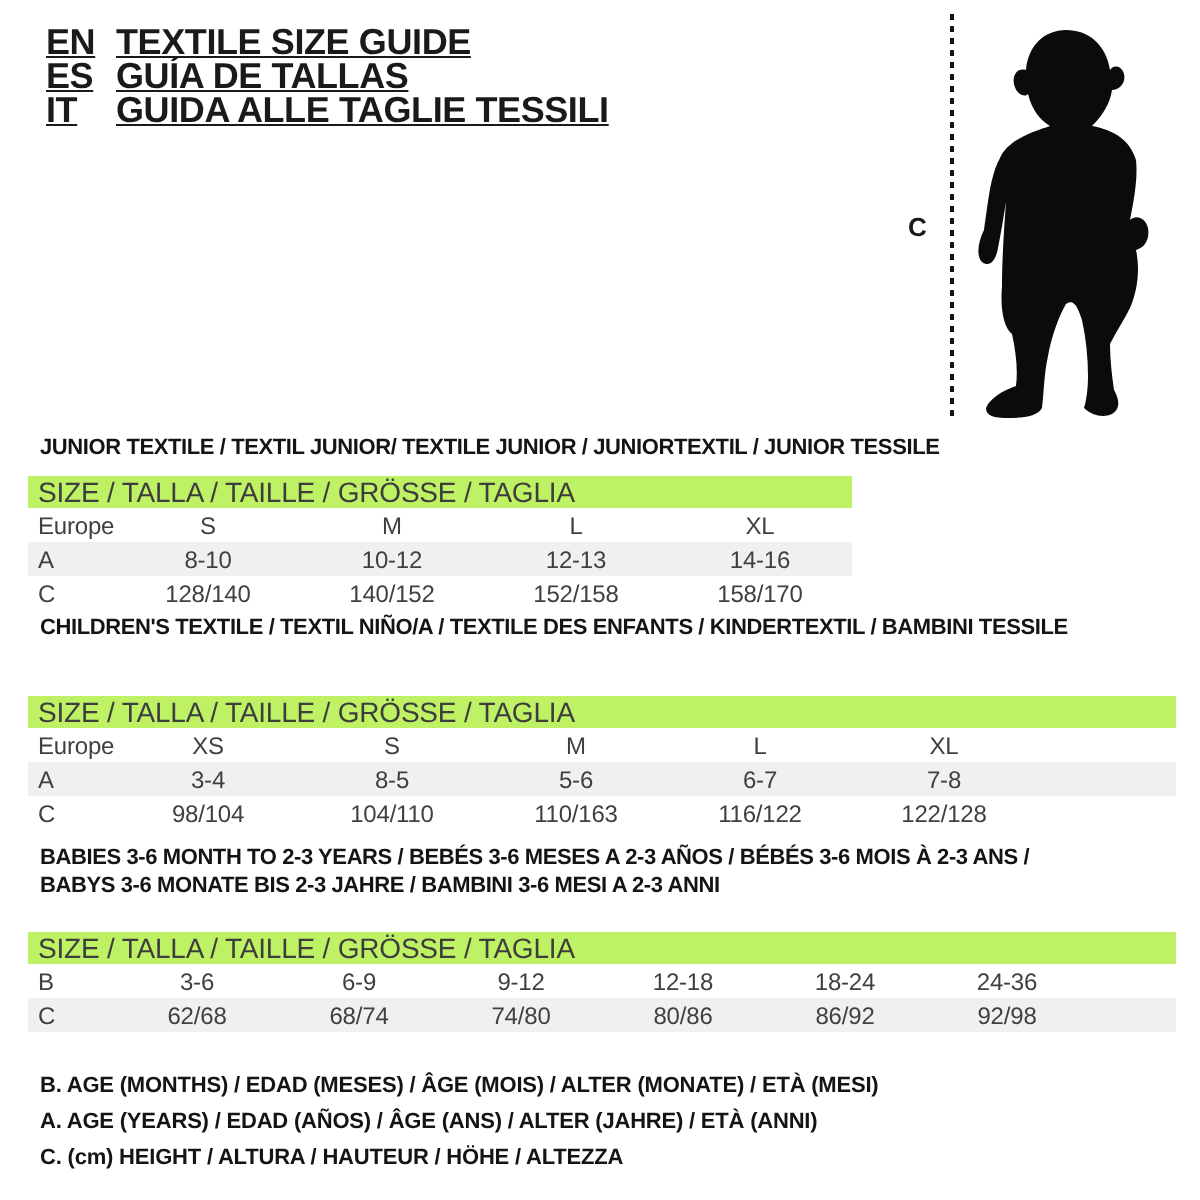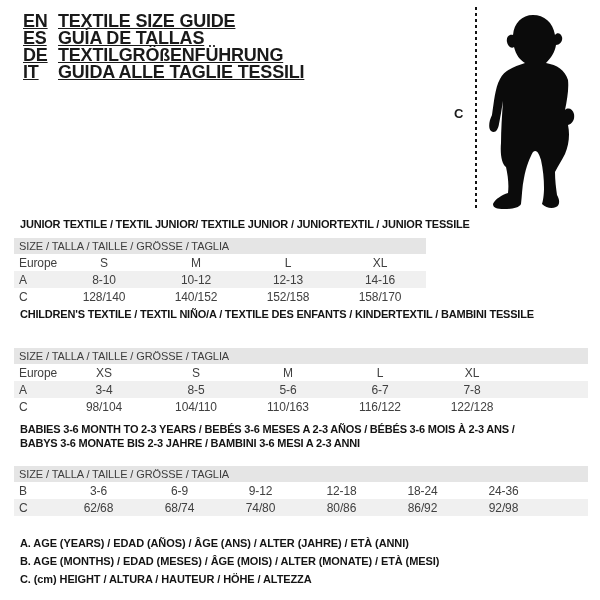--- a/index.html
+++ b/index.html
@@ -23,44 +23,40 @@
   .sec-title{position:absolute;font-weight:700;font-size:11px;letter-spacing:-0.2px;color:#141414;line-height:14px;white-space:nowrap;}
   #title1{left:20px;top:217px;}
   #title2{left:20px;top:307px;}
   #title3{left:20px;top:422px;white-space:normal;width:575px;}
   
   table.size{border-collapse:collapse;table-layout:fixed;position:absolute;}
   #table1{left:14px;top:238px;width:412px;}
   #table2{left:14px;top:348px;width:574px;}
   #table3{left:14px;top:466px;width:574px;}
   table.size th.bar{
-    background:#e5e5e5;font-weight:400;color:#3d3d3d;text-align:left;
-    font-size:11px;height:16px;padding:0 0 0 5px;letter-spacing:-0.1px;
+    background:#bef264;font-weight:400;color:#3d3d3d;text-align:left;
+    font-size:14px;height:16px;padding:0 0 0 5px;letter-spacing:-0.1px;
   }
   table.size td{height:17px;text-align:center;font-size:12px;color:#404040;padding:0;letter-spacing:-0.1px;}
   table.size td.lbl{text-align:left;padding-left:5px;}
   table.size tbody tr:nth-child(even){background:#f0f0f0;}
   
   .legend{position:absolute;left:20px;top:534px;font-weight:700;font-size:11px;line-height:18px;letter-spacing:-0.1px;color:#141414;}
 </style>
 </head>
 <body>
 
 <div class="lang-block">
   <div class="lang-row">
     <span class="lang-code">EN</span>
     <span class="lang-label">TEXTILE SIZE GUIDE</span>
   </div>
   <div class="lang-row">
     <span class="lang-code">ES</span>
     <span class="lang-label">GUÍA DE TALLAS</span>
-  </div>
-  <div class="lang-row">
-    <span class="lang-code">DE</span>
-    <span class="lang-label">TEXTILGRÖßENFÜHRUNG</span>
   </div>
   <div class="lang-row">
     <span class="lang-code">IT</span>
     <span class="lang-label">GUIDA ALLE TAGLIE TESSILI</span>
   </div>
 </div>
 
 <div class="figure">
   <div class="height-line"></div>
   <div class="height-label">C</div>
@@ -217,16 +213,16 @@
       <td>74/80</td>
       <td>80/86</td>
       <td>86/92</td>
       <td>92/98</td>
       <td></td>
     </tr>
   </tbody>
 </table>
 
 <div class="legend">
+  <div>B. AGE (MONTHS) / EDAD (MESES) / ÂGE (MOIS) / ALTER (MONATE) / ETÀ (MESI)</div>
   <div>A. AGE (YEARS) / EDAD (AÑOS) / ÂGE (ANS) / ALTER (JAHRE) / ETÀ (ANNI)</div>
-  <div>B. AGE (MONTHS) / EDAD (MESES) / ÂGE (MOIS) / ALTER (MONATE) / ETÀ (MESI)</div>
   <div>C. (cm) HEIGHT / ALTURA / HAUTEUR / HÖHE / ALTEZZA</div>
 </div>
 
 </body></html>

